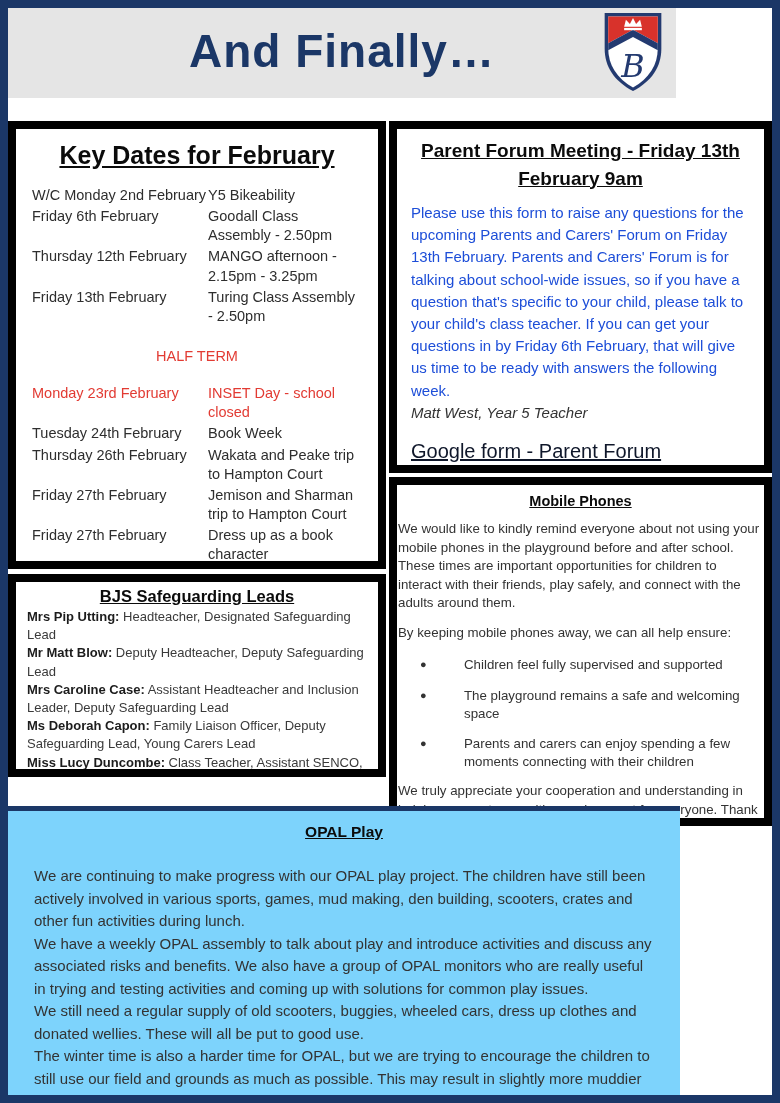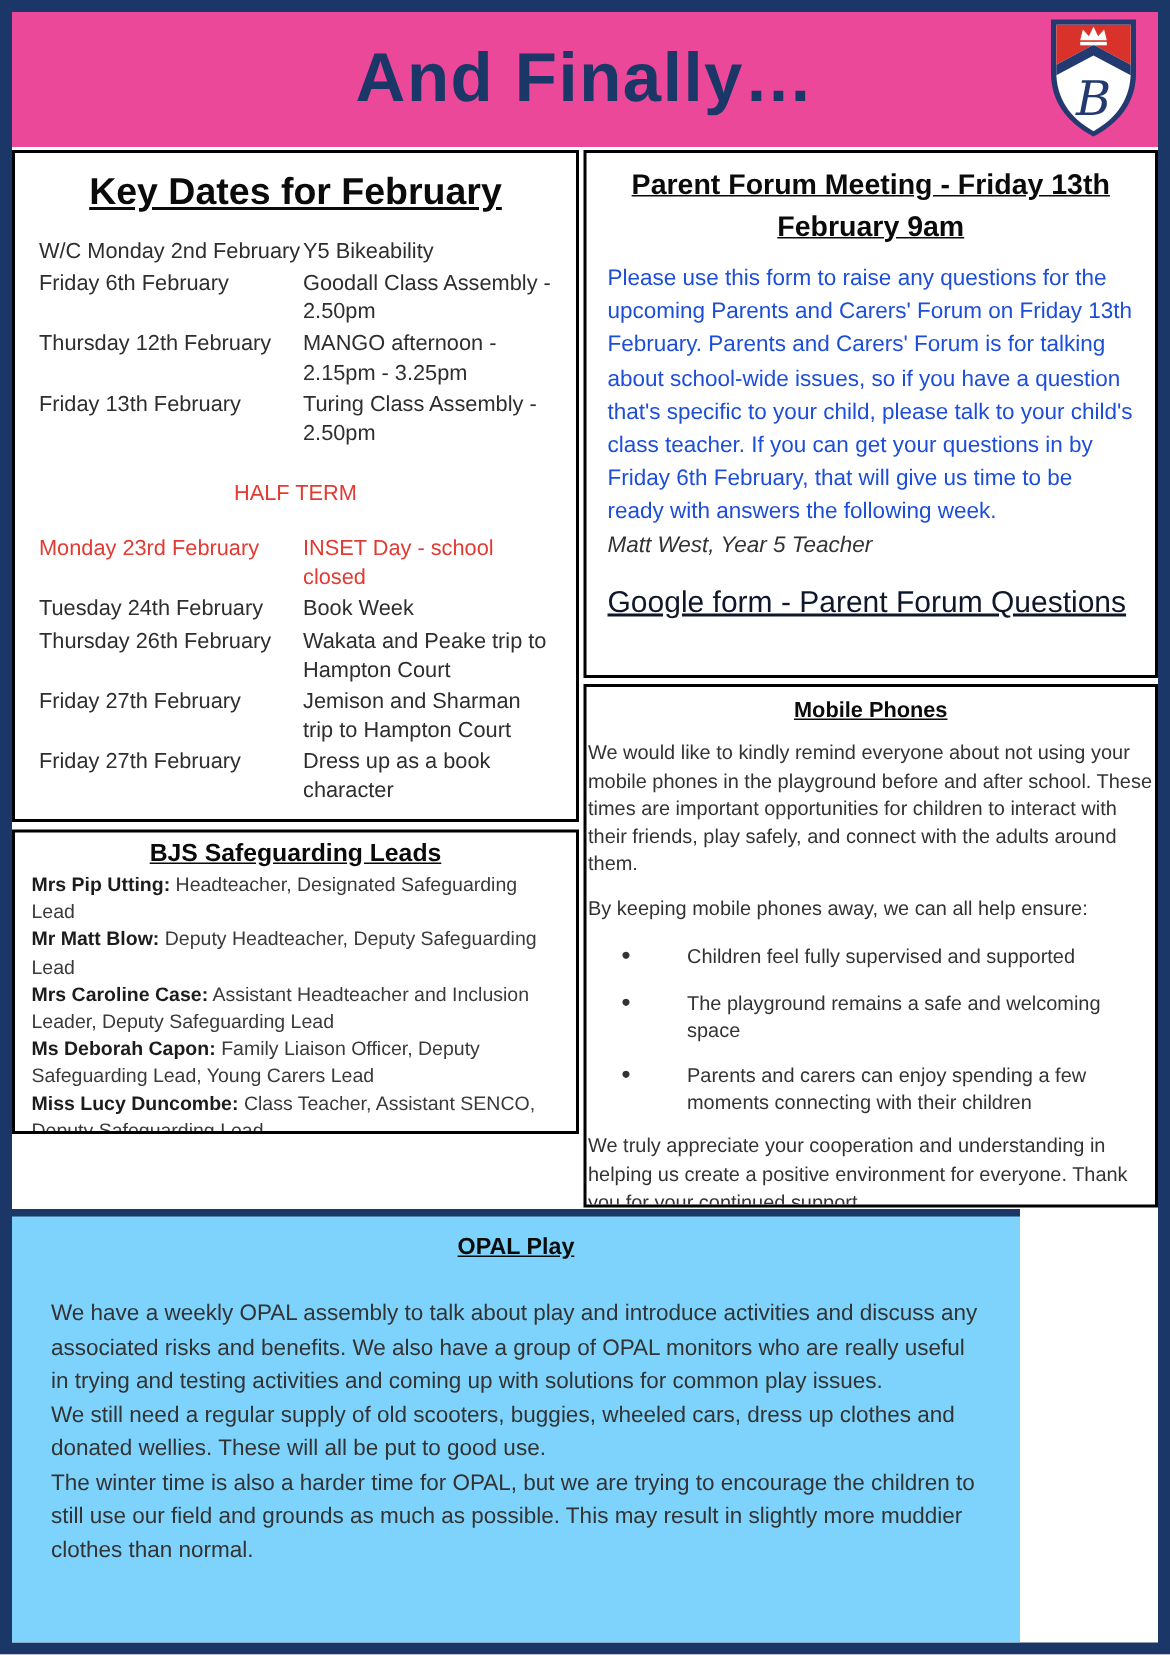--- a/index.html
+++ b/index.html
@@ -5,29 +5,29 @@
   html,body { margin:0; padding:0; background:#e8e8e8; }
   * { box-sizing:border-box; }
   .page {
     position:relative; width:780px; height:1103px; margin:0 auto;
     background:#ffffff; border:8px solid #1b3767;
     font-family:"Liberation Sans", sans-serif; color:#2e2e2e; overflow:hidden;
   }
   .abs { position:absolute; }
 
   
-  .header { left:0; top:0; width:764px; height:90px; background:#ec4899; }
+  .header { left:0; top:0; width:668px; height:90px; background:#e5e5e5; }
   .page-title {
     width:100%; text-align:center; margin-top:16px;
     font-size:46px; font-weight:bold; color:#1b3767; letter-spacing:1px;
   }
   .crest { position:absolute; right:12px; top:3px; }
 
   
-  .box { border:2px solid #000000; background:#fff; overflow:hidden; }
+  .box { border:8px solid #000000; background:#fff; overflow:hidden;margin-top:21px; }
   .sec-title { text-align:center; font-weight:bold; color:#0b0b0b; text-decoration:underline; }
 
   
   #keydates { left:0; top:92px; width:378px; height:448px; padding:10px 16px; }
   #keydates .sec-title { font-size:25px; margin-top:2px; }
   .dates-grid { display:grid; grid-template-columns:176px 1fr; row-gap:2px; font-size:14.5px; line-height:1.32; }
   .dates-grid-1 { margin-top:16px; }
   .dates-grid-2 { margin-top:18px; }
   .half-term { margin-top:20px; text-align:center; color:#e23b33; font-size:14.5px; line-height:1.4; }
   .red { color:#e23b33; }
@@ -164,20 +164,21 @@
 
         <div class="sg-line"><span class="sg-name">Mrs Natalie Yendole:</span> <span>Assistant Headteacher, Deputy Safeguarding Lead</span></div>
 
       </div>
   </div>
 
   <div class="abs" id="opal">
     <div class="sec-title">OPAL Play</div>
     <div class="opal-body">
 
+        <div class="opal-p">We are continuing to make progress with our OPAL play project. The children have still been actively involved in various sports, games,  mud making, den building, scooters, crates and other fun activities during lunch.</div>
 
         <div class="opal-p">We have a weekly OPAL assembly to talk about play and introduce activities and discuss any associated risks and benefits. We also have a group of OPAL monitors who are really useful in trying and testing activities and coming up with solutions for common play issues.</div>
 
         <div class="opal-p">We still need a regular supply of old scooters, buggies, wheeled cars, dress up clothes and donated wellies. These will all be put to good use.</div>
 
         <div class="opal-p">The winter time is also a harder time for OPAL, but we are trying to encourage the children to still use our field and grounds as much as possible. This may result in slightly more muddier clothes than normal.</div>
       </div>
   </div>
 
 </div>

